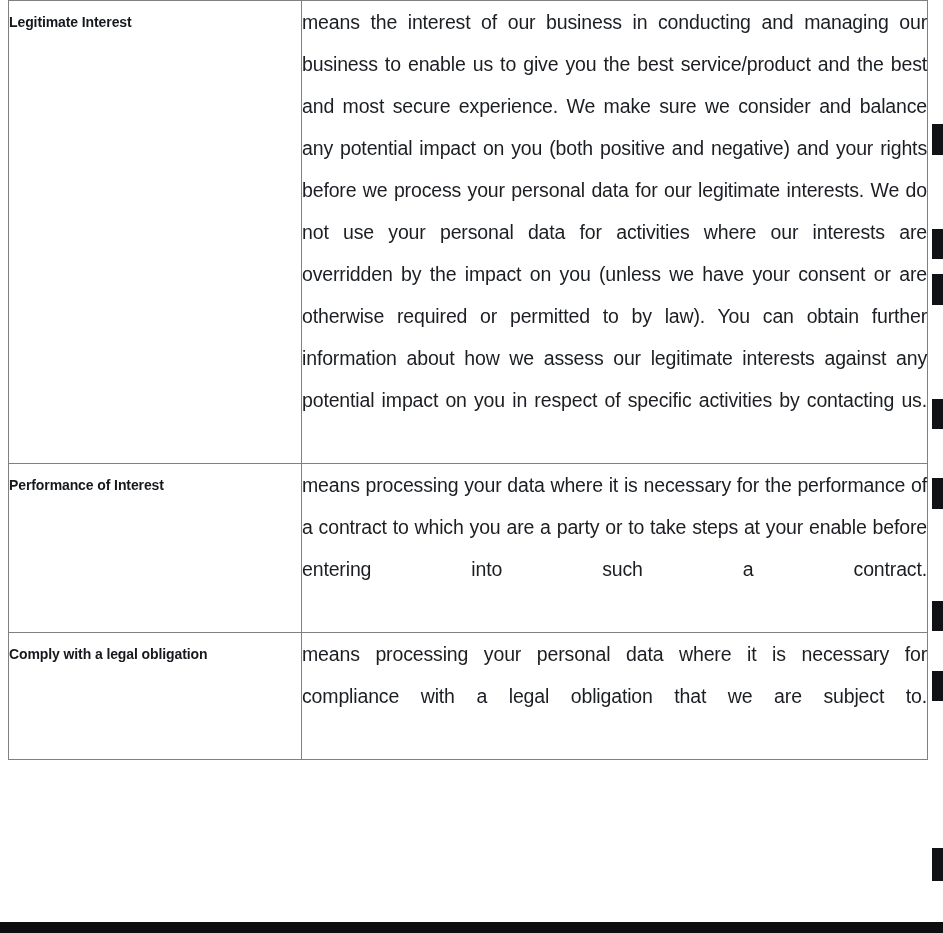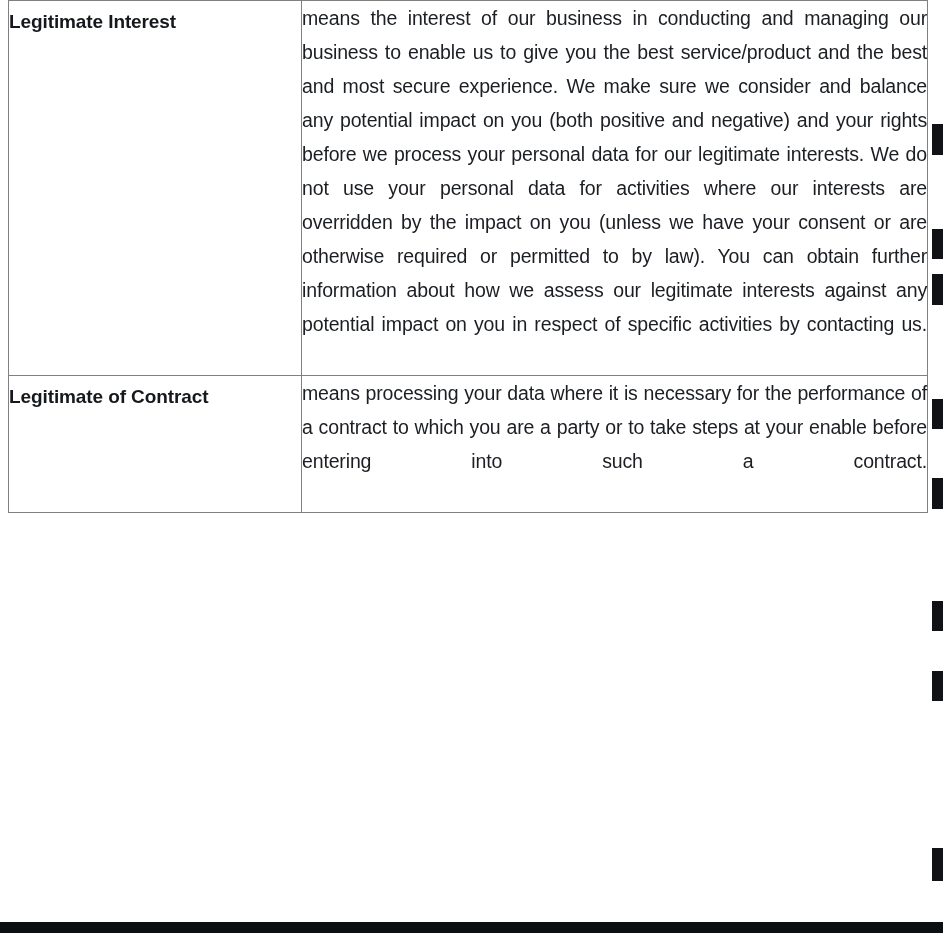--- a/index.html
+++ b/index.html
@@ -47,30 +47,30 @@
     padding: 14px 14px 14px 10px;
   }
 
   td.definition-cell {
     width: 625px;
     padding: 14px 12px 16px 12px;
   }
 
   .term-text {
     font-weight: bold;
-    font-size: 19px;
+    font-size: 14px;
     line-height: 42px;
     color: #15181c;
     letter-spacing: -0.1px;
     display: block;
   }
 
   .definition-text {
     font-size: 19.5px;
-    line-height: 34px;
+    line-height: 42px;
     color: #1b1e22;
     text-align: justify;
     text-justify: inter-word;
     letter-spacing: -0.15px;
     display: block;
     -webkit-hyphens: none;
     hyphens: none;
   }
 
   
@@ -136,27 +136,35 @@
         <td class="term-cell">
           <span class="term-text">Legitimate Interest</span>
         </td>
         <td class="definition-cell">
           <span class="definition-text">means the interest of our business in conducting and managing our business to enable us to give you the best service/product and the best and most secure experience. We make sure we consider and balance any potential impact on you (both positive and negative) and your rights before we process your personal data for our legitimate interests. We do not use your personal data for activities where our interests are overridden by the impact on you (unless we have your consent or are otherwise required or permitted to by law). You can obtain further information about how we assess our legitimate interests against any potential impact on you in respect of specific activities by contacting us.</span>
         </td>
       </tr>
 
       <tr>
         <td class="term-cell">
-          <span class="term-text">Legitimate of Contract</span>
+          <span class="term-text">Performance of Interest</span>
         </td>
         <td class="definition-cell">
           <span class="definition-text">means processing your data where it is necessary for the performance of a contract to which you are a party or to take steps at your enable before entering into such a contract.</span>
         </td>
       </tr>
 
+      <tr>
+        <td class="term-cell">
+          <span class="term-text">Comply with a legal obligation</span>
+        </td>
+        <td class="definition-cell">
+          <span class="definition-text">means processing your personal data where it is necessary for compliance with a legal obligation that we are subject to.</span>
+        </td>
+      </tr>
 
     </tbody>
   </table>
 
   <div id="right-margin-artifacts">
     <div class="margin-mark m1"></div>
     <div class="margin-mark m2"></div>
     <div class="margin-mark m3"></div>
     <div class="margin-mark m4"></div>
     <div class="margin-mark m5"></div>

